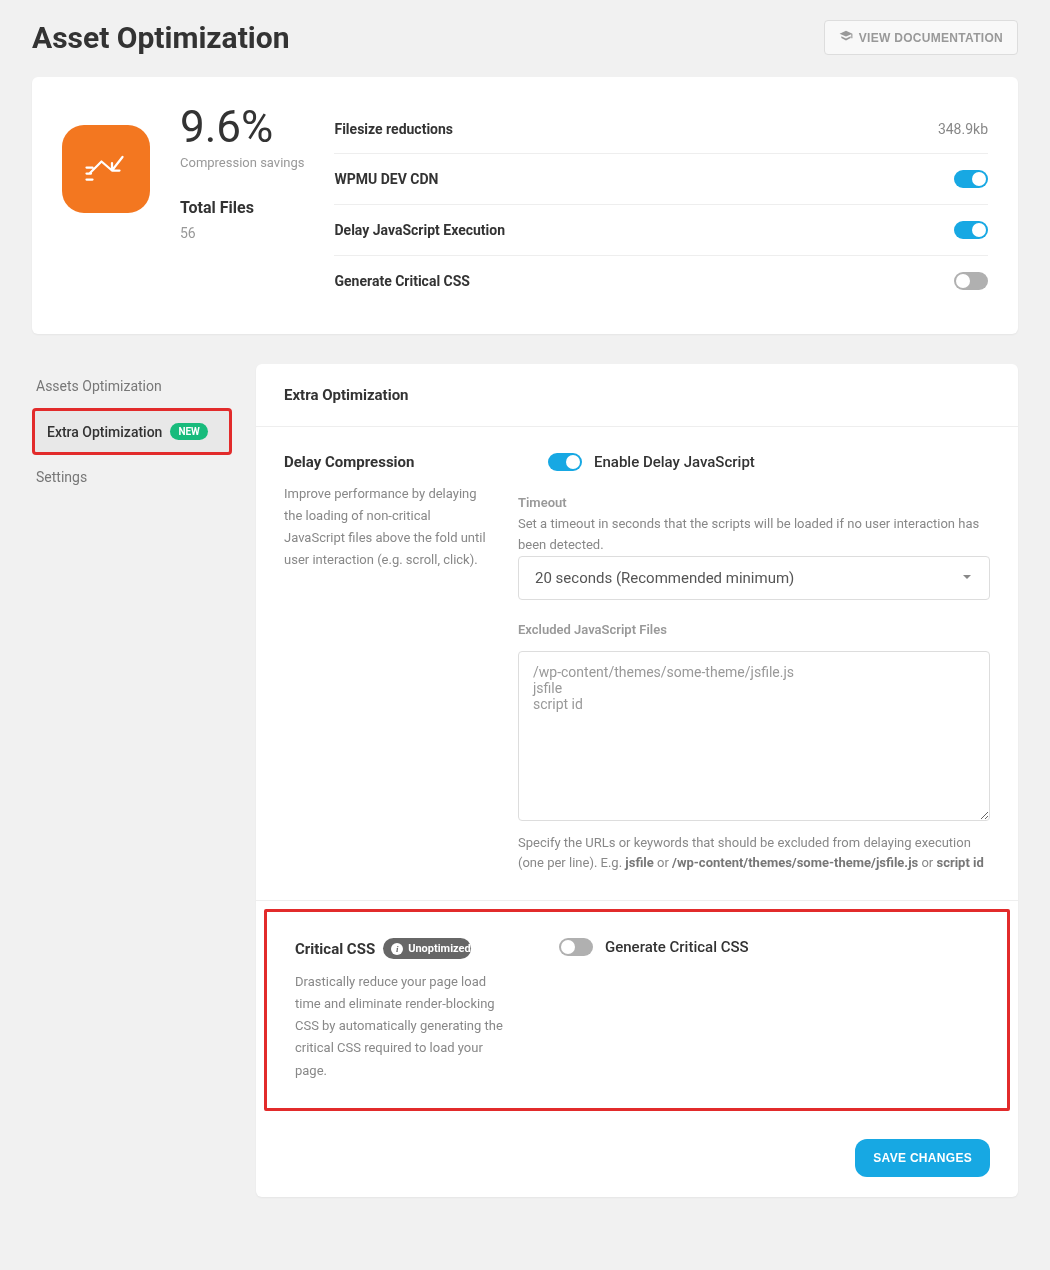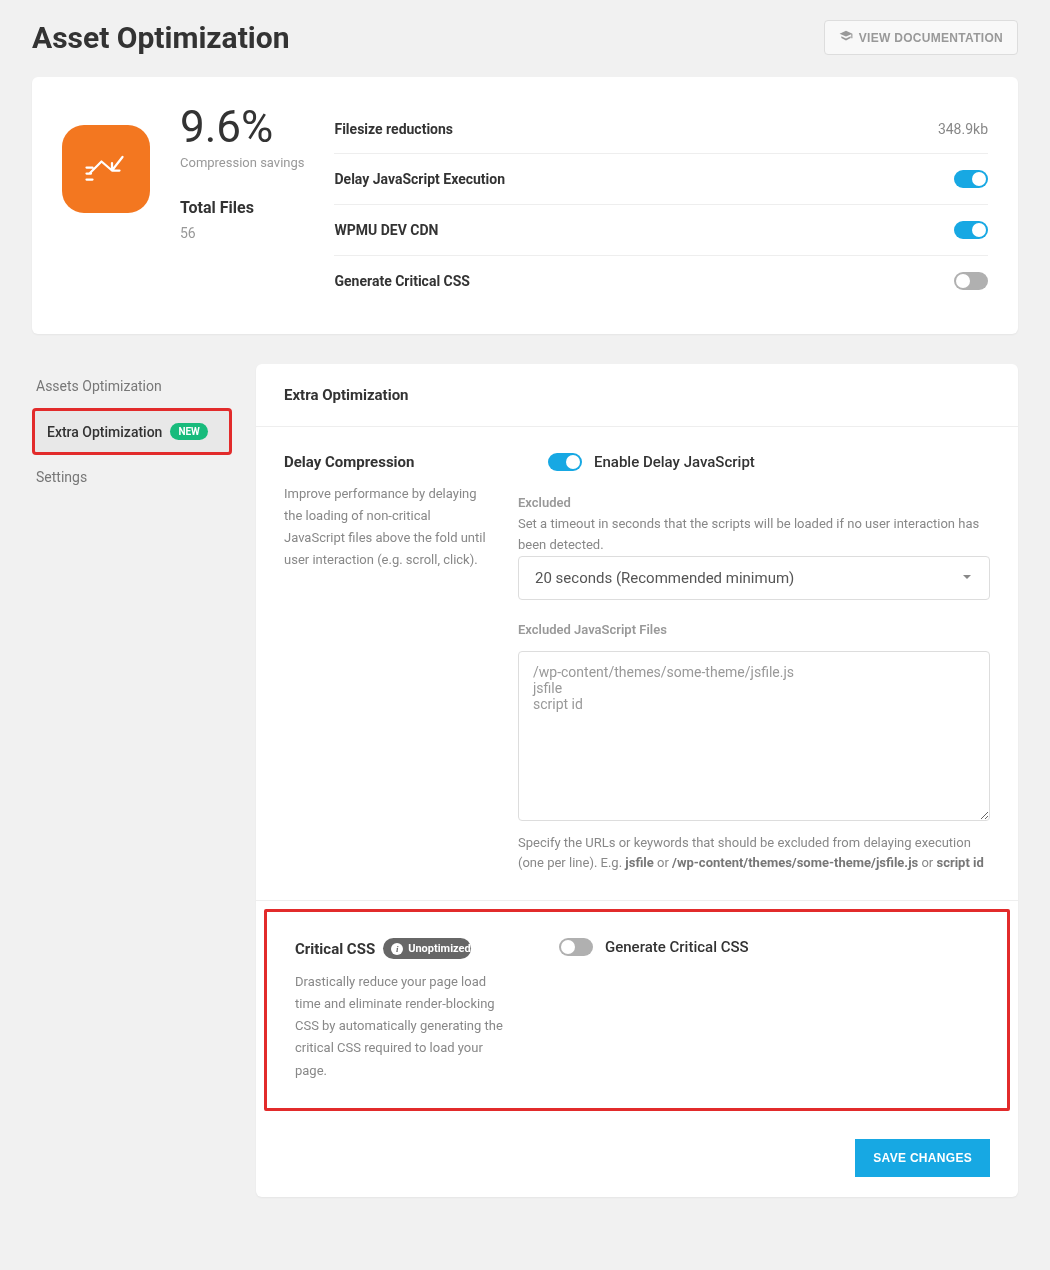--- a/index.html
+++ b/index.html
@@ -177,21 +177,21 @@
   border-radius: 2px;
 }
 .footer {
   padding: 20px 28px;
   display: flex; justify-content: flex-end;
 }
 .save-btn {
   background: #17a8e3;
   color: #fff;
   border: none;
-  border-radius: 0;
+  border-radius: 12px;
   padding: 12px 18px;
   font-size: 12px;
   font-weight: 700;
   letter-spacing: 0.3px;
   cursor: pointer;
 }
 </style>
 </head>
 <body>
 
@@ -220,25 +220,25 @@
       <div class="total-label">Total Files</div>
       <div class="total-val">56</div>
     </div>
   </div>
   <div class="summary-right">
     <div class="stat-row">
       <span class="stat-label">Filesize reductions</span>
       <span class="stat-val">348.9kb</span>
     </div>
     <div class="stat-row">
+      <span class="stat-label">WPMU DEV CDN</span>
+      <span class="toggle on"></span>
+    </div>
+    <div class="stat-row">
       <span class="stat-label">Delay JavaScript Execution</span>
-      <span class="toggle on"></span>
-    </div>
-    <div class="stat-row">
-      <span class="stat-label">WPMU DEV CDN</span>
       <span class="toggle on"></span>
     </div>
     <div class="stat-row">
       <span class="stat-label">Generate Critical CSS</span>
       <span class="toggle off"></span>
     </div>
   </div>
 </div>
 
 <div class="body-grid">
@@ -263,21 +263,21 @@
         <div class="section-title-row">
           <span class="section-title">Delay Compression</span>
         </div>
         <div class="section-desc">Improve performance by delaying the loading of non-critical JavaScript files above the fold until user interaction (e.g. scroll, click).</div>
       </div>
       <div class="section-right">
         <div class="enable-row">
           <span class="toggle on"></span>
           <span class="enable-label">Enable Delay JavaScript</span>
         </div>
-        <div class="field-label">Excluded</div>
+        <div class="field-label">Timeout</div>
         <div class="field-help">Set a timeout in seconds that the scripts will be loaded if no user interaction has been detected.</div>
         <div class="select-box">
           <span>20 seconds (Recommended minimum)</span>
           <span><svg viewBox="0 0 12 12">
                 <path d="M2 4 L6 8 L10 4z"></path>
               </svg></span>
         </div>
         <div class="textarea-wrap">
           <div class="field-label">Excluded JavaScript Files</div>
           <textarea class="textarea" placeholder="/wp-content/themes/some-theme/jsfile.js

